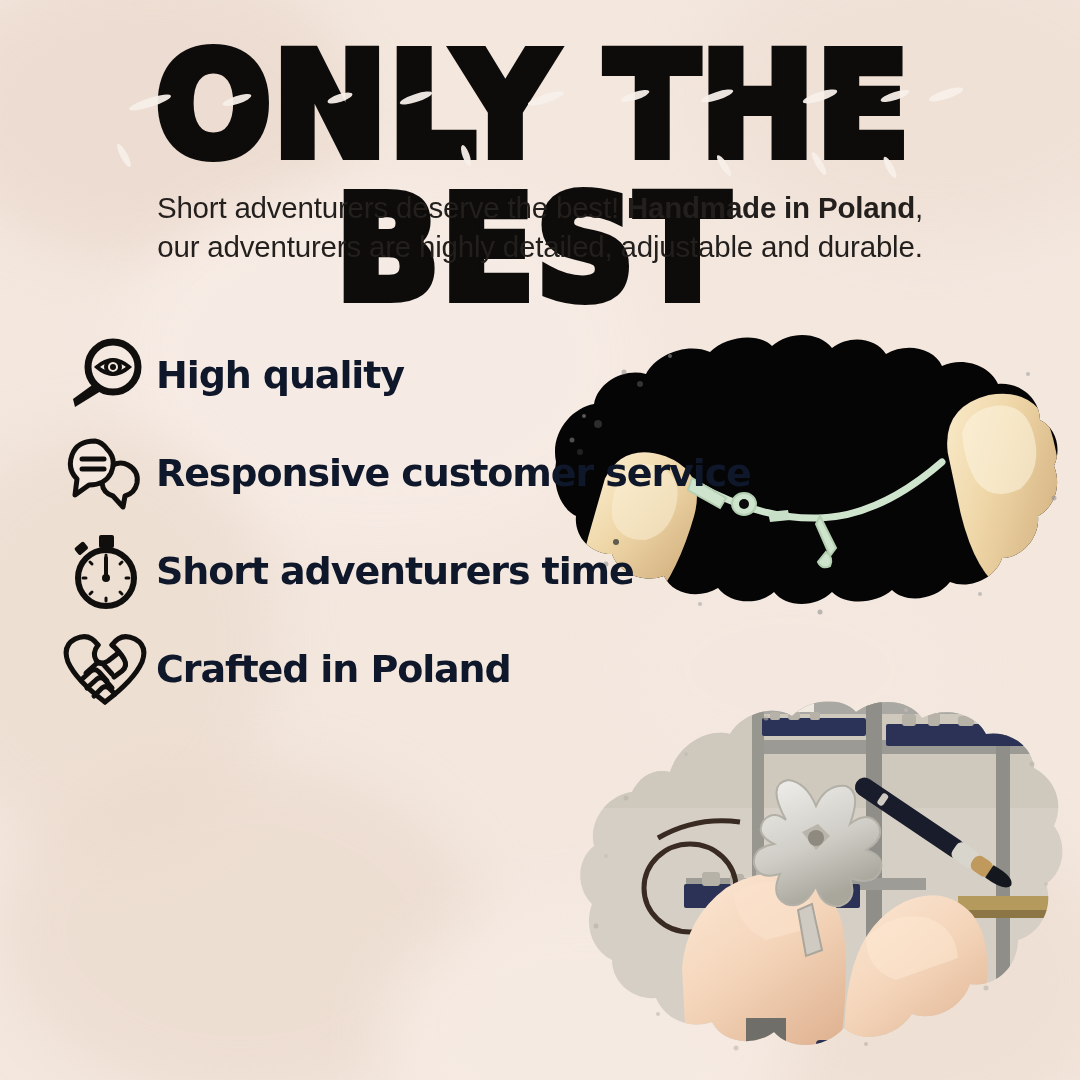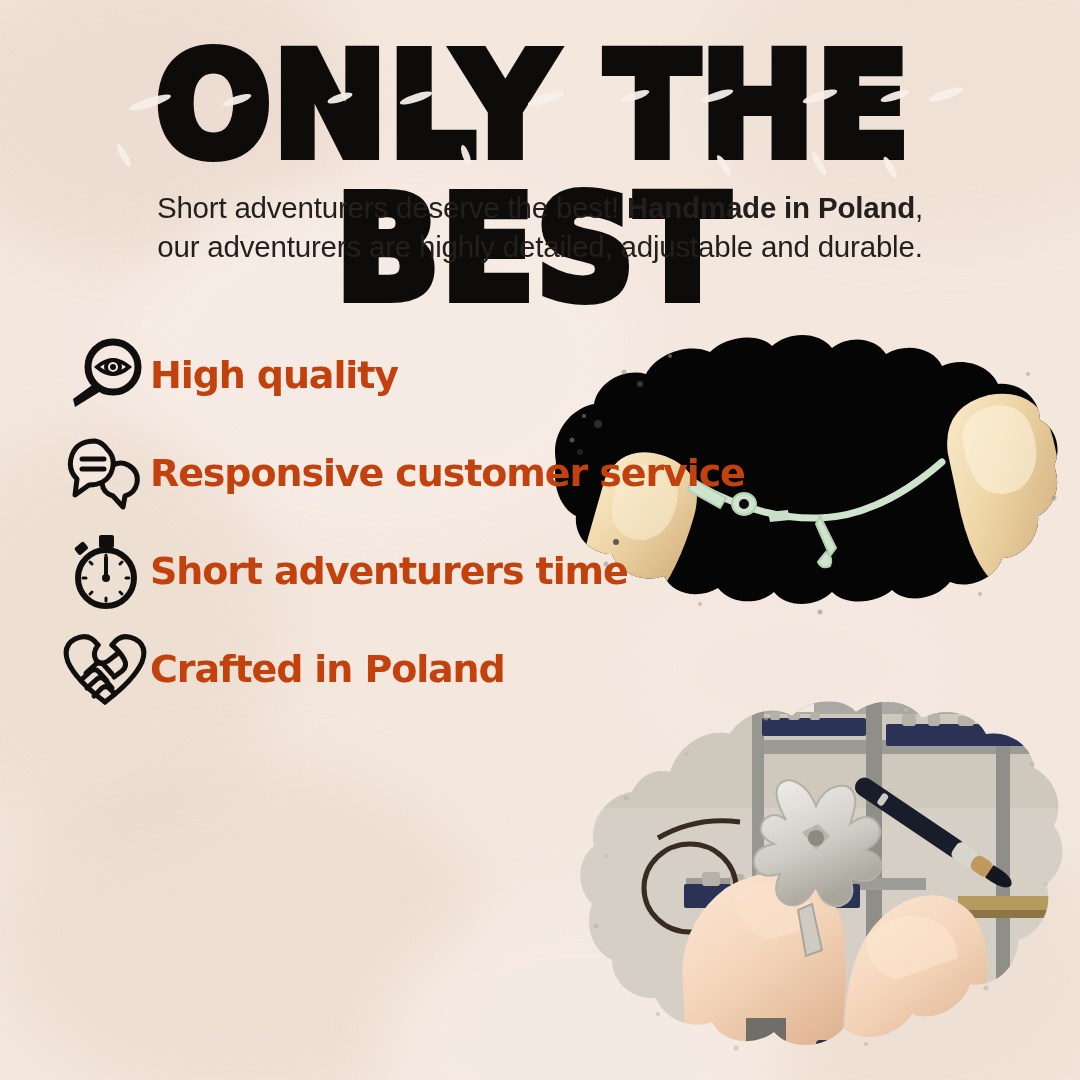--- a/index.html
+++ b/index.html
@@ -70,23 +70,23 @@
   .feature-icon {
     width:86px; min-width:86px; height:78px;
     display:flex; align-items:center; justify-content:center;
   }
   .feature-icon svg { display:block; }
   .feature-label {
     font-family:"DejaVu Sans", sans-serif;
     font-weight:bold;
     font-size:38px;
     letter-spacing:-1.1px;
-    color:#c2410c;
+    color:#0f172a;
     white-space:nowrap;
-    margin-left:2px;
+    margin-left:8px;
   }
 
   
   .photo { position:absolute; z-index:3; }
 
   .photo-top { left:520px; top:312px; width:560px; height:320px; }
   .photo-bottom { left:566px; top:688px; width:514px; height:392px; }
 </style>
 </head>
 <body>

